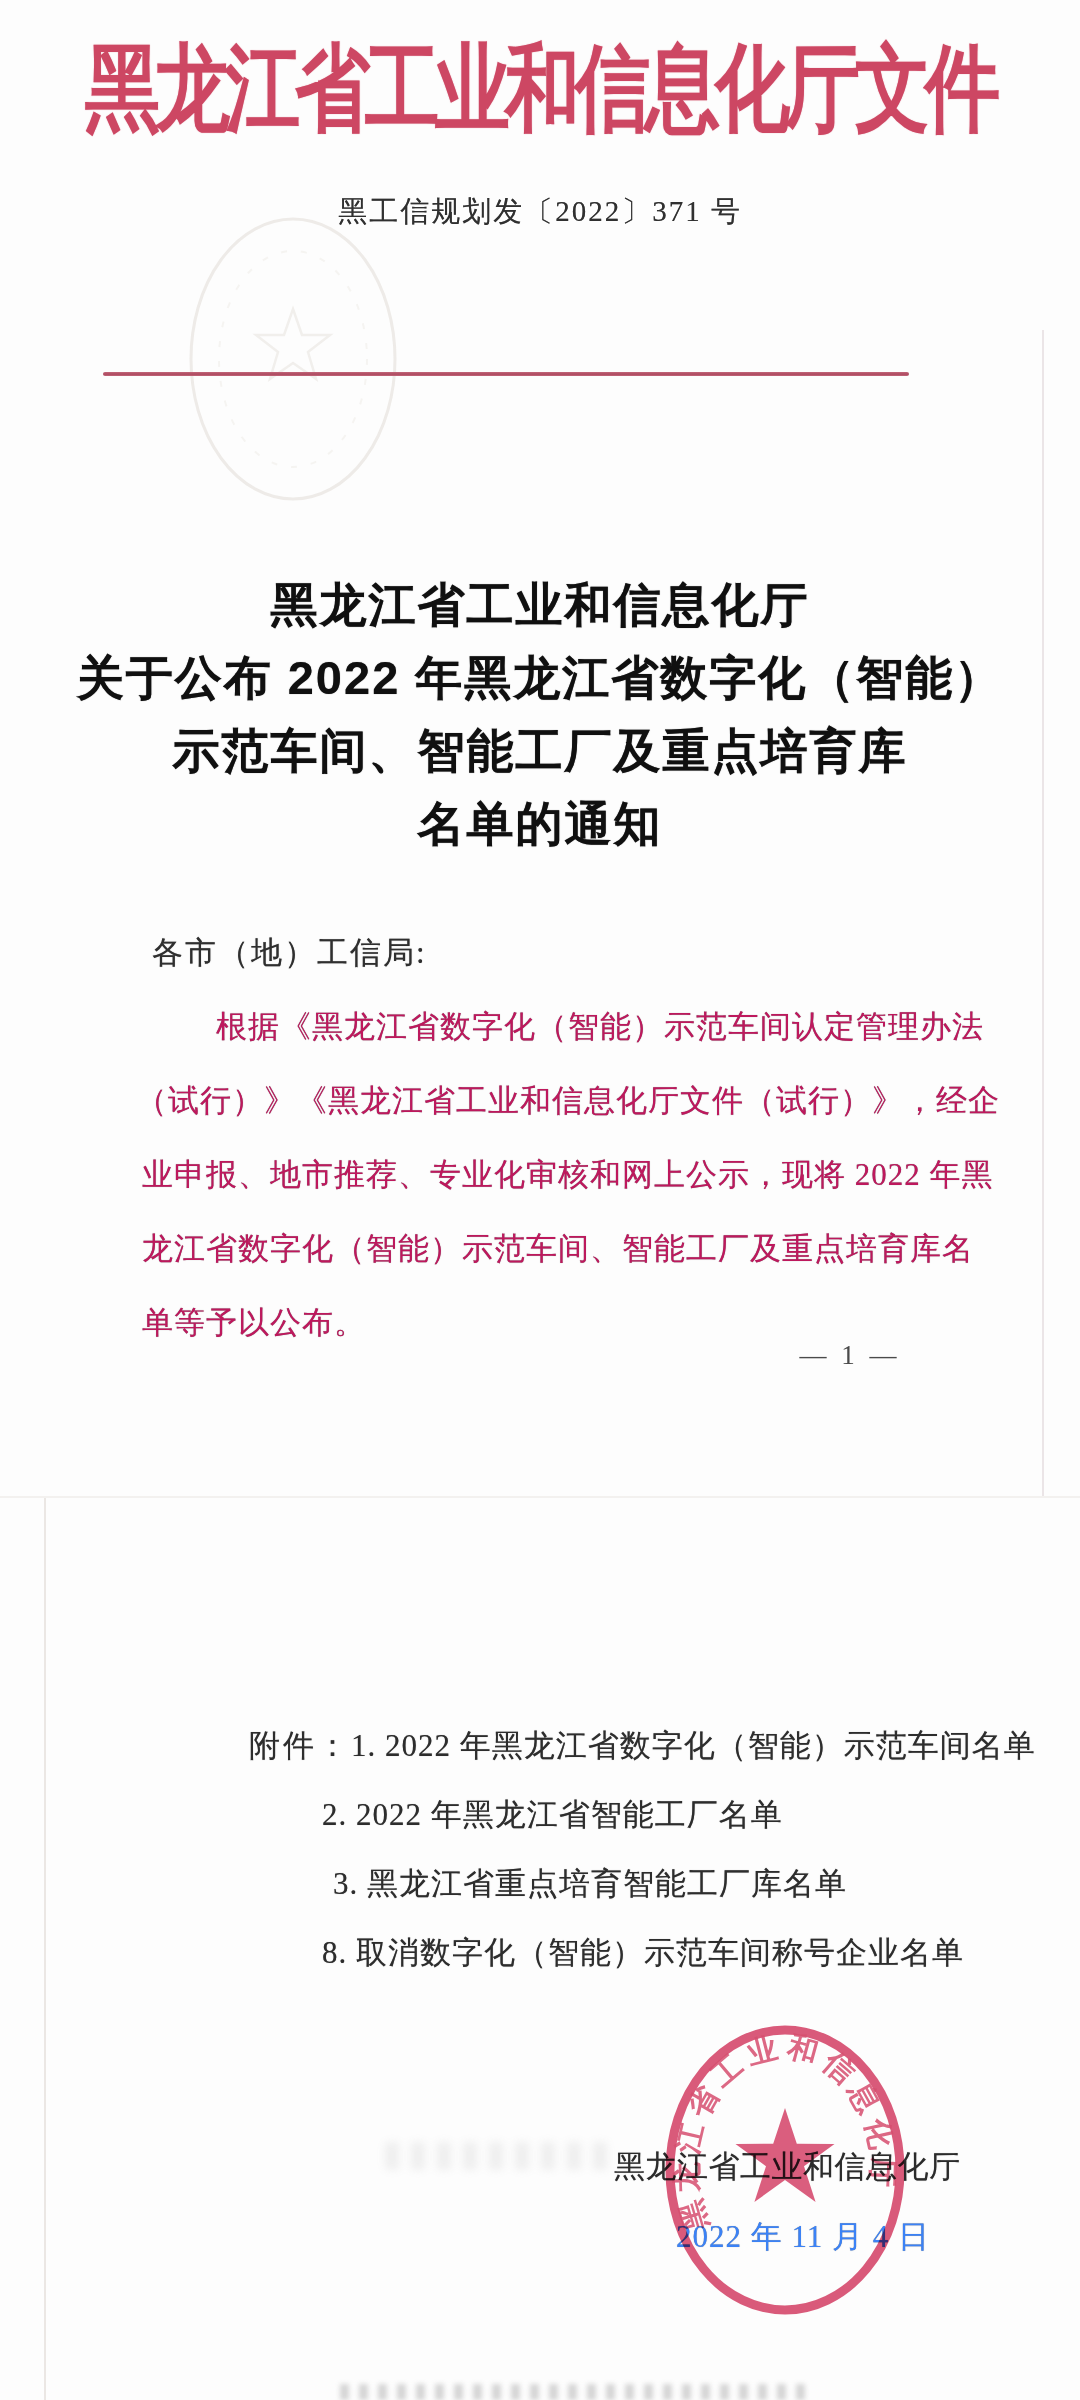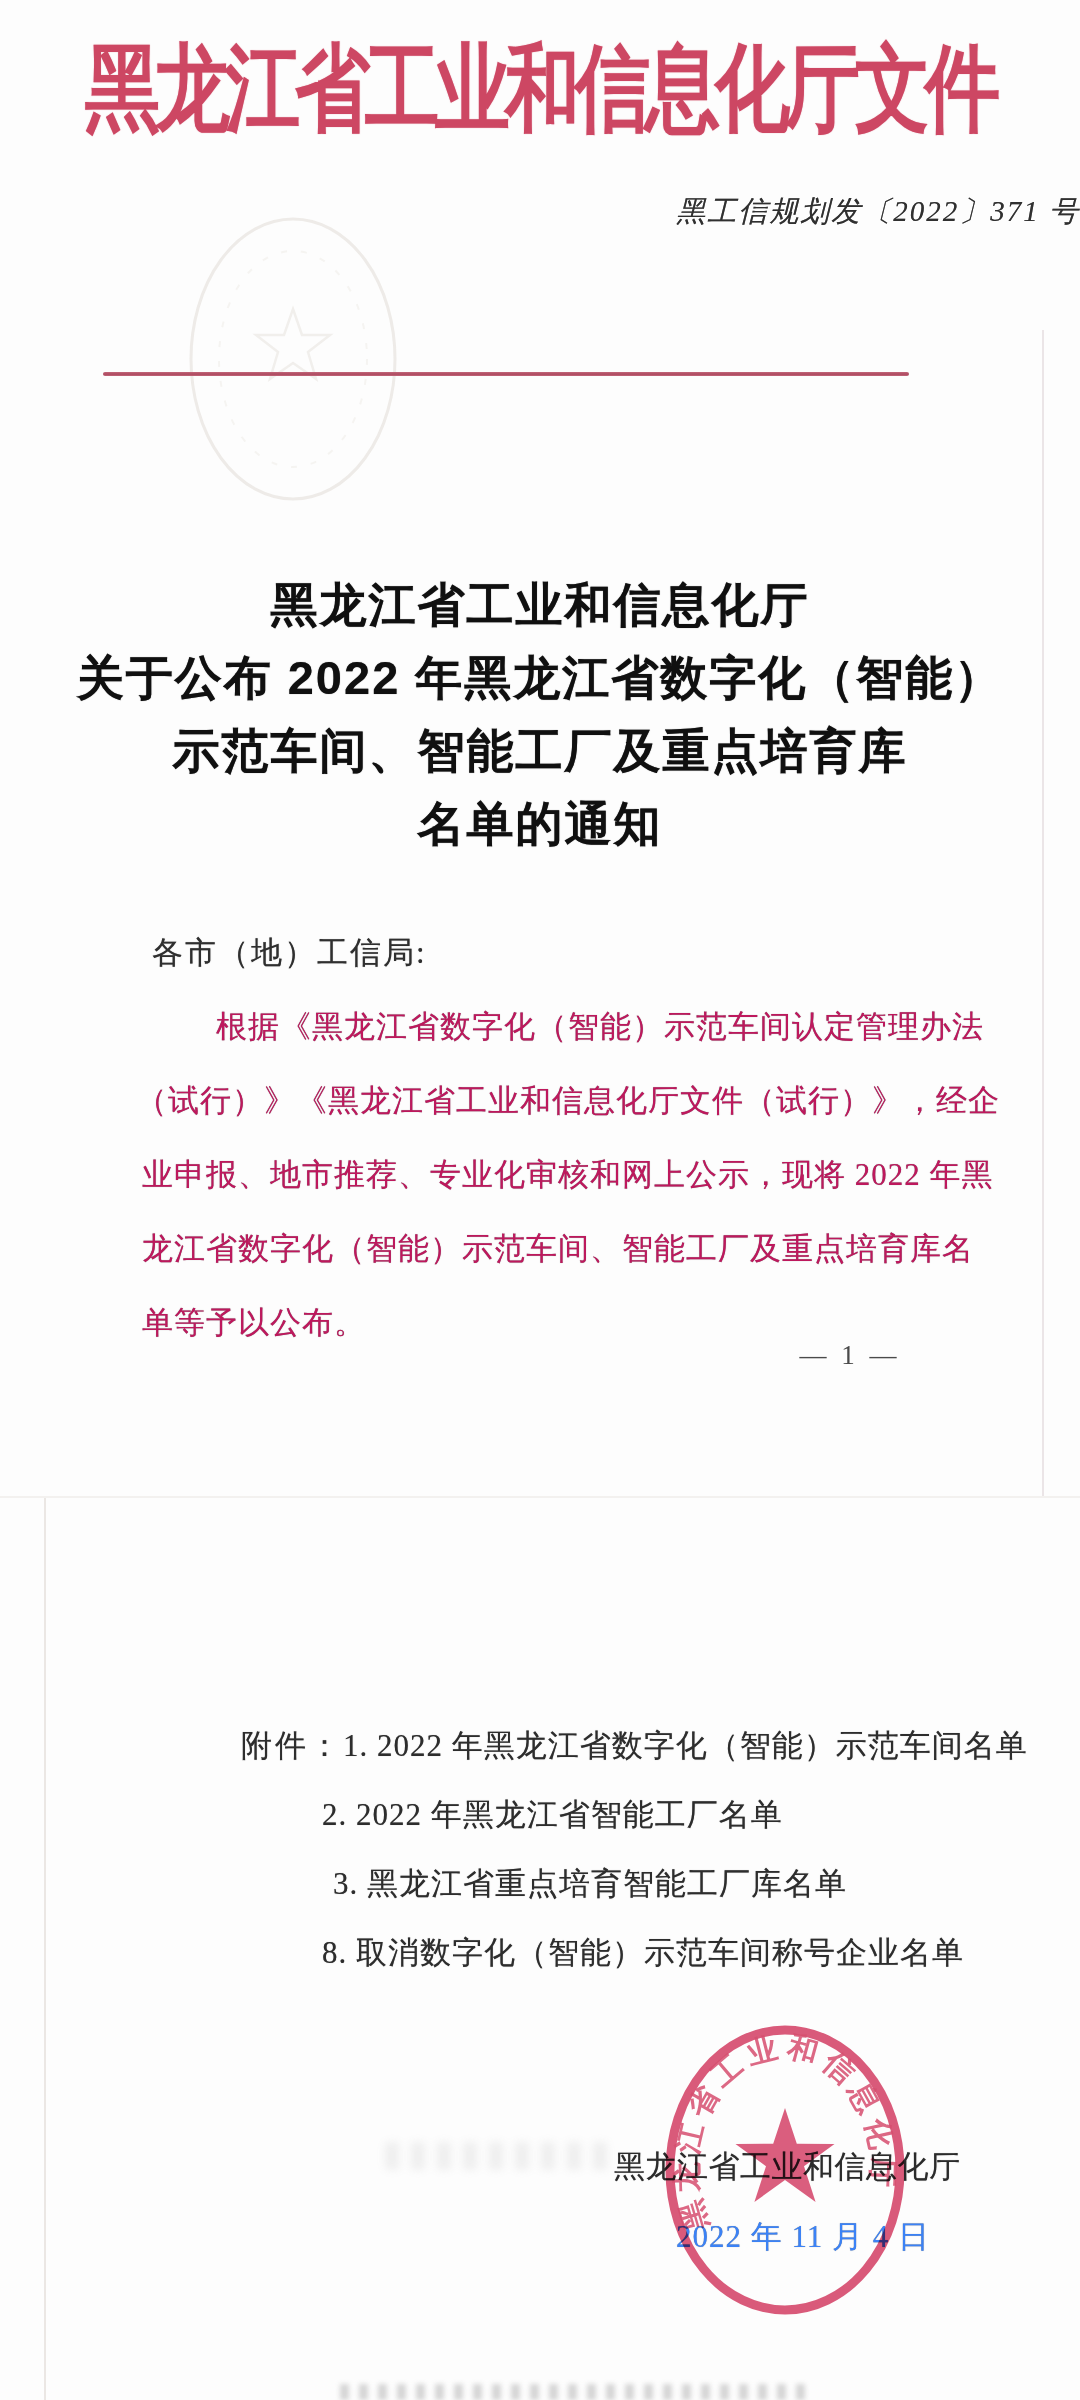--- a/index.html
+++ b/index.html
@@ -19,23 +19,22 @@
   .header-title{
     position:absolute;top:26px;left:0;width:100%;
     text-align:center;color:var(--header-red);
     font-weight:700;font-size:75px;letter-spacing:-5px;
     transform:scaleY(1.27);transform-origin:50% 0;
     white-space:nowrap;
     text-shadow:0 0 1px rgba(205,71,99,.55);
   }
   .doc-number{
     position:absolute;top:192px;left:0;width:100%;
-    text-align:right;font-size:29px;letter-spacing:2px;color:#303030;
+    text-align:center;font-size:29px;letter-spacing:2px;color:#303030;
     text-shadow:0 0 .6px rgba(40,40,40,.6);
-    font-style:italic;
   }
   .red-rule{
     position:absolute;left:103px;top:372px;width:806px;height:4px;
     background:linear-gradient(180deg,#c3677a 0%,var(--rule-red) 55%,#c3677a 100%);
     border-radius:2px;
   }
   .watermark{position:absolute;left:185px;top:213px;width:216px;height:292px;opacity:.55;}
   .title-block{
     position:absolute;top:574px;left:0;width:100%;text-align:center;
     font-family:"Liberation Sans","DejaVu Sans",sans-serif;
@@ -57,21 +56,21 @@
     position:absolute;left:770px;top:1340px;width:160px;text-align:center;
     font-size:27px;color:#4a4a4a;letter-spacing:4px;white-space:nowrap;
   }
   
   .seam{position:absolute;left:0;top:1496px;width:100%;height:2px;background:#f3f1ef;}
   .edge-right{position:absolute;left:1042px;top:330px;width:2px;height:1166px;background:#e7e0e3;opacity:.85;}
   .edge-left{position:absolute;left:44px;top:1498px;width:2px;height:902px;background:#ebe7e4;}
   
   .attachments{position:absolute;left:241px;top:1725px;font-size:31px;letter-spacing:1px;color:#2d2d2d;}
   .att-line{position:absolute;white-space:nowrap;text-shadow:0 0 .7px rgba(45,45,45,.6);}
-  .att-line .att-label{letter-spacing:3px;}
+  .att-line .att-label{letter-spacing:3px;margin-left:8px;}
   .signature-org{
     position:absolute;left:614px;top:2146px;font-size:31px;letter-spacing:0.5px;
     color:#2b2b2b;white-space:nowrap;text-shadow:0 0 .7px rgba(40,40,40,.6);
   }
   .signature-date{
     position:absolute;left:676px;top:2216px;font-size:31px;letter-spacing:1px;
     color:#3b82f6;white-space:nowrap;text-shadow:0 0 .7px rgba(40,40,40,.6);
   }
   .seal{
     position:absolute;left:658px;top:2020px;width:254px;height:300px;

